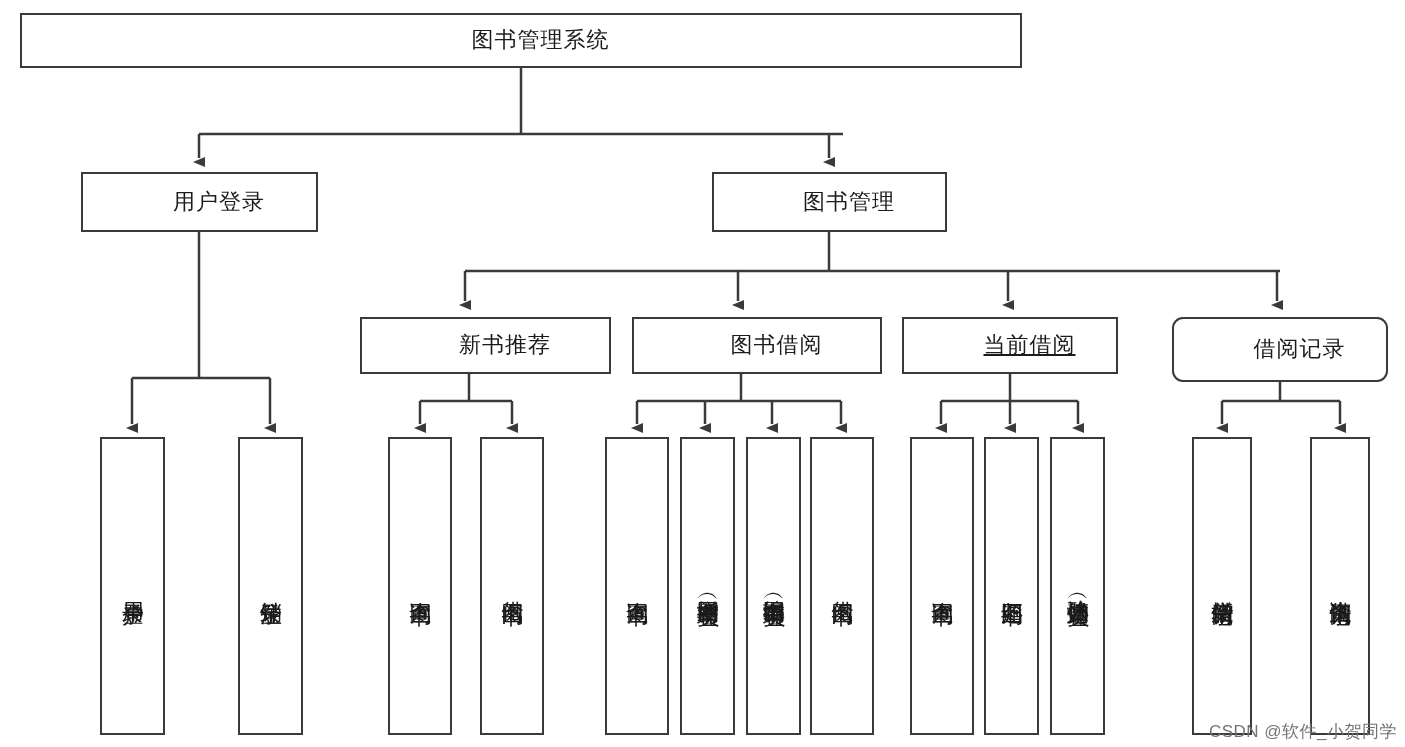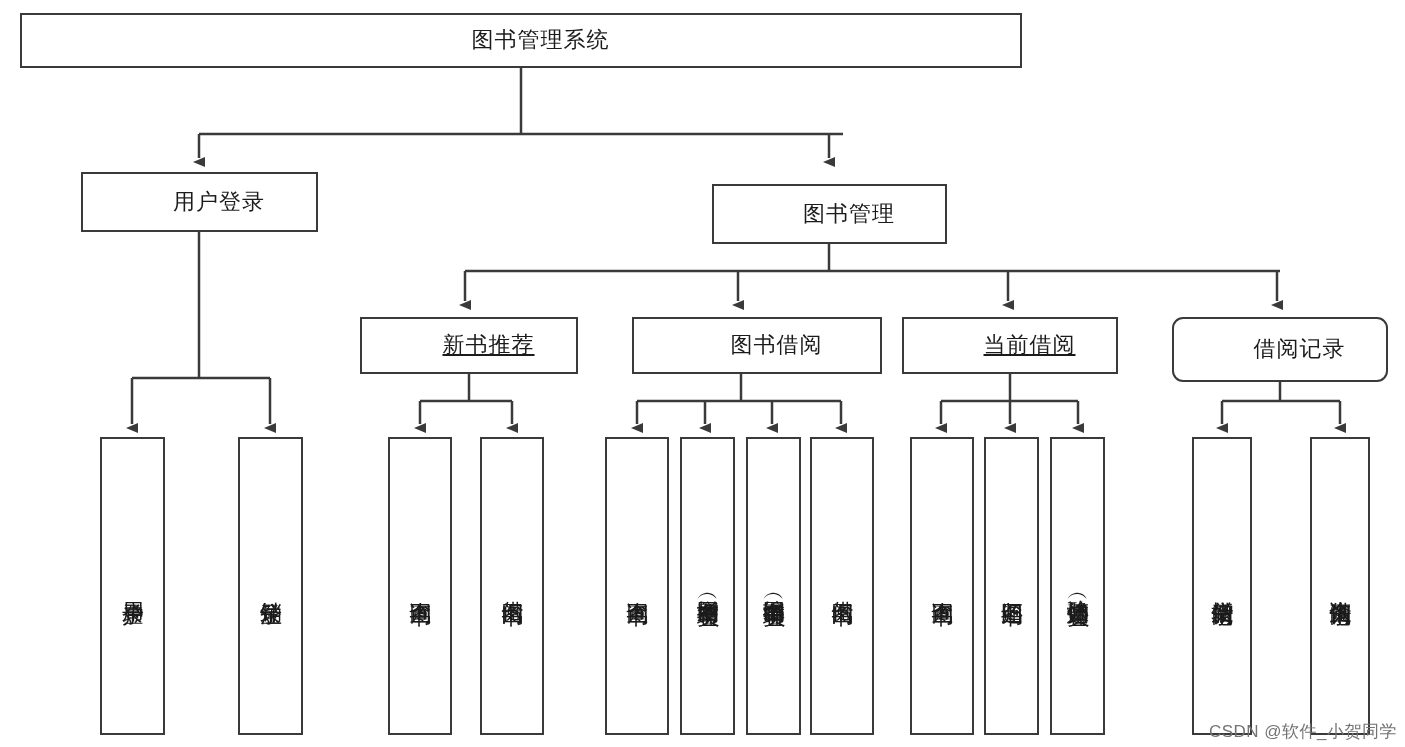--- a/index.html
+++ b/index.html
@@ -139,25 +139,25 @@
     </g>
   </svg>
 
   <div class="node horiz" style="left:20px; top:13px; width:1002px; height:55px;">
     <span class="node-label">图书管理系统</span>
   </div>
 
   <div class="node horiz" style="left:81px; top:172px; width:237px; height:60px;">
     <span class="node-label">用户登录</span>
   </div>
-  <div class="node horiz" style="left:712px; top:184px; width:235px; height:60px;">
+  <div class="node horiz" style="left:712px; top:172px; width:235px; height:60px;">
     <span class="node-label">图书管理</span>
   </div>
 
-  <div class="node horiz" style="left:360px; top:317px; width:218px; height:57px;text-decoration:underline;">
+  <div class="node horiz" style="left:360px; top:317px; width:251px; height:57px;">
     <span class="node-label">新书推荐</span>
   </div>
   <div class="node horiz" style="left:632px; top:317px; width:250px; height:57px;">
     <span class="node-label">图书借阅</span>
   </div>
   <div class="node horiz" style="left:902px; top:317px; width:216px; height:57px;text-decoration:underline;">
     <span class="node-label">当前借阅</span>
   </div>
   <div class="node horiz" style="left:1172px; top:317px; width:216px; height:65px;border-radius:11px;">
     <span class="node-label">借阅记录</span>

